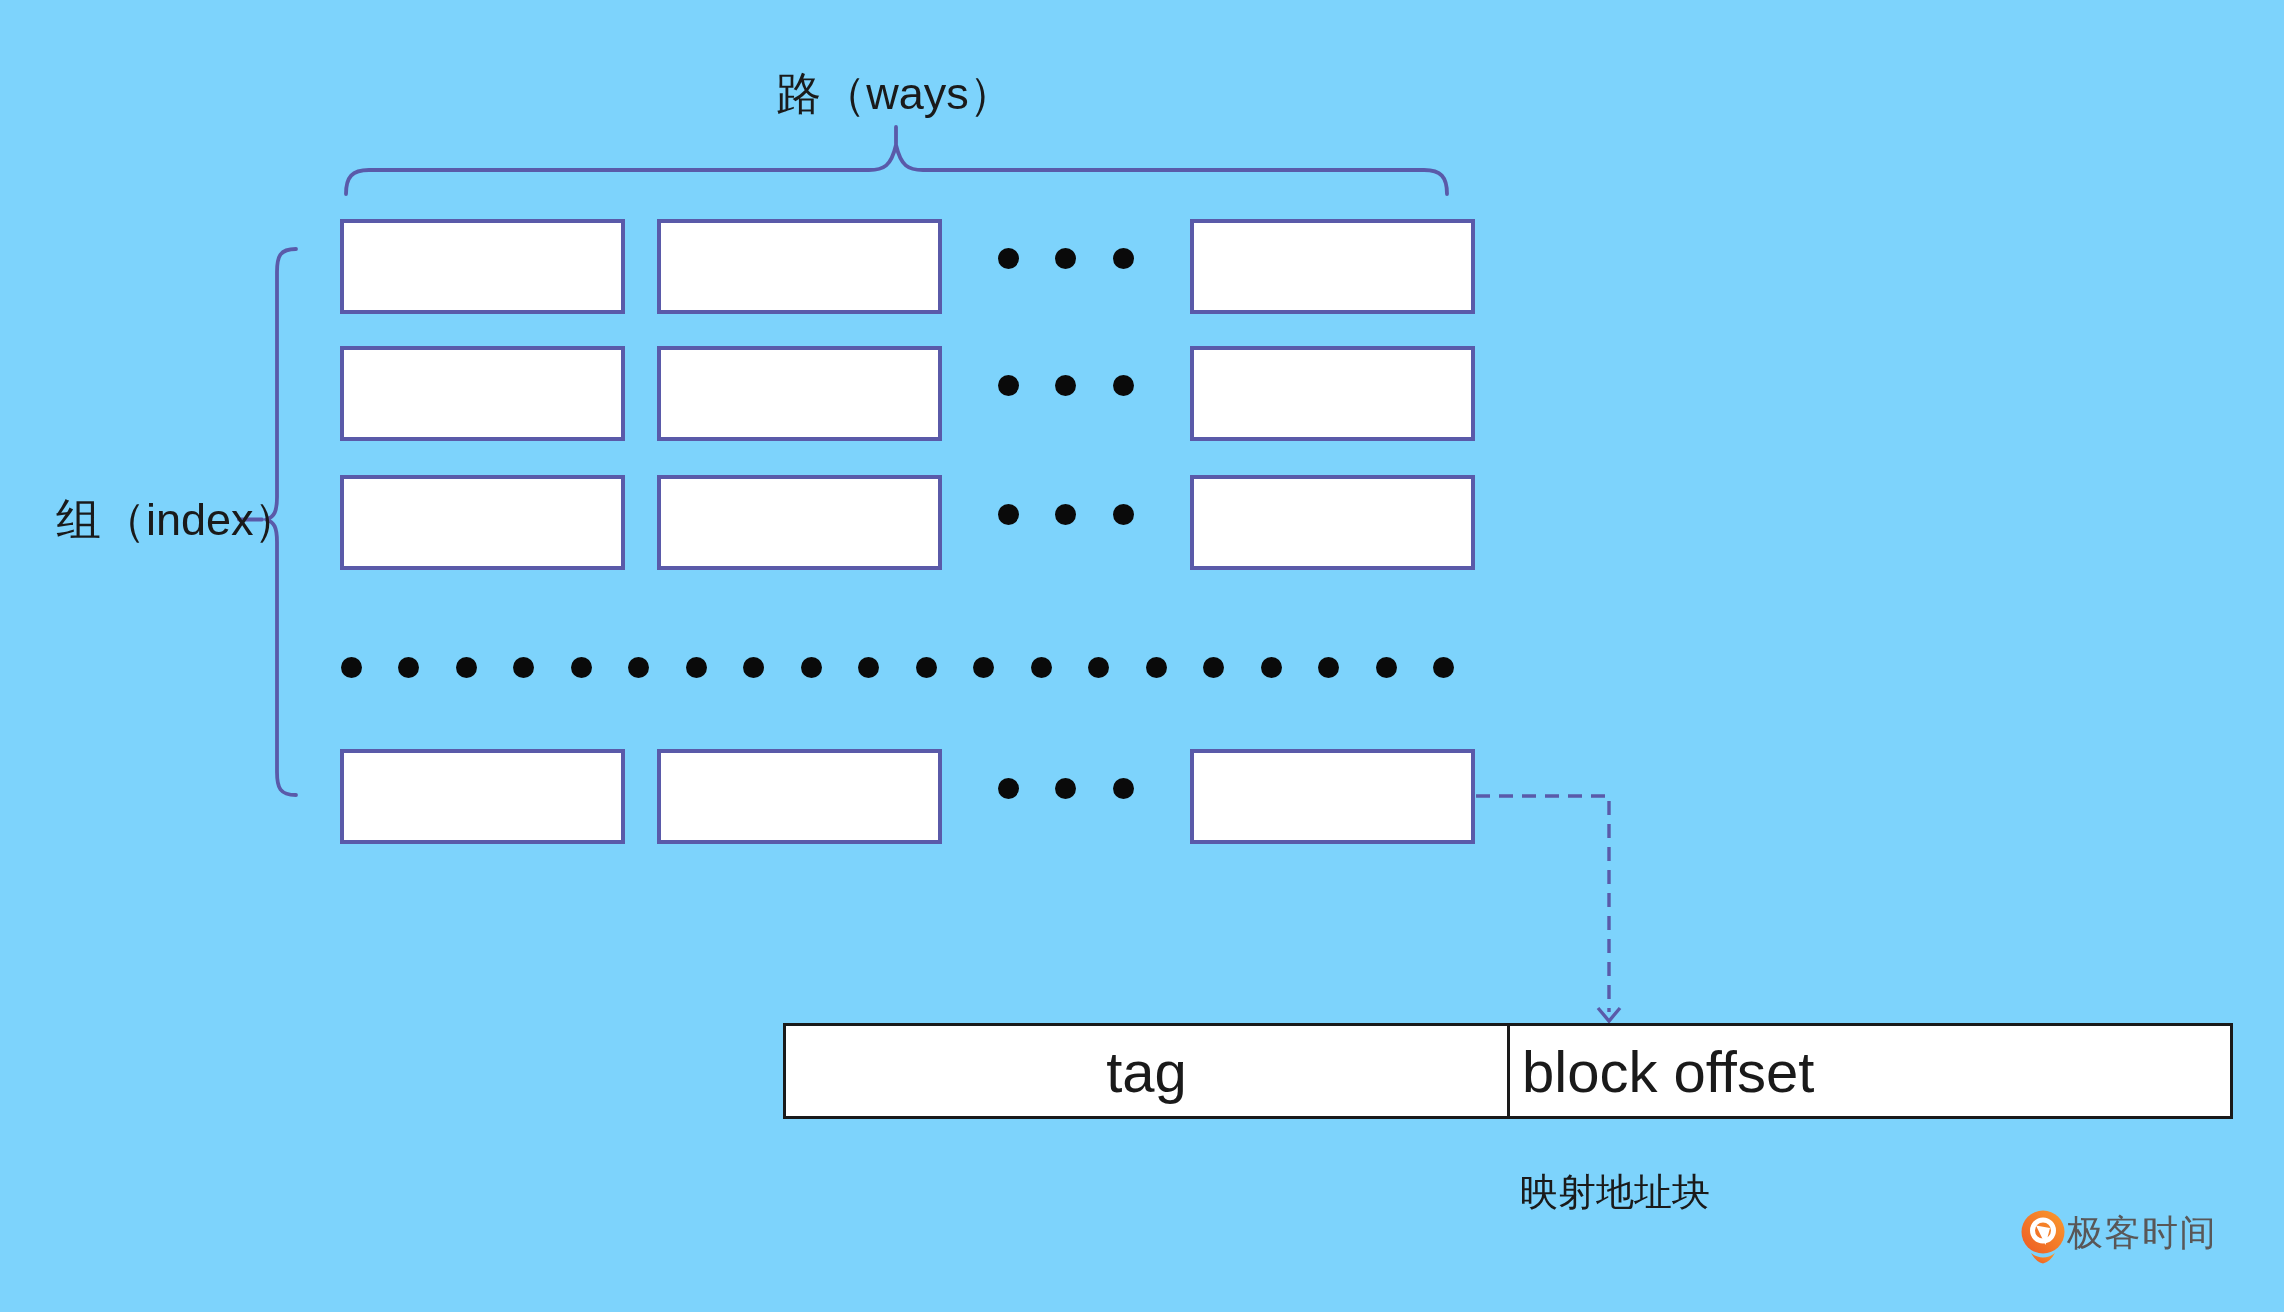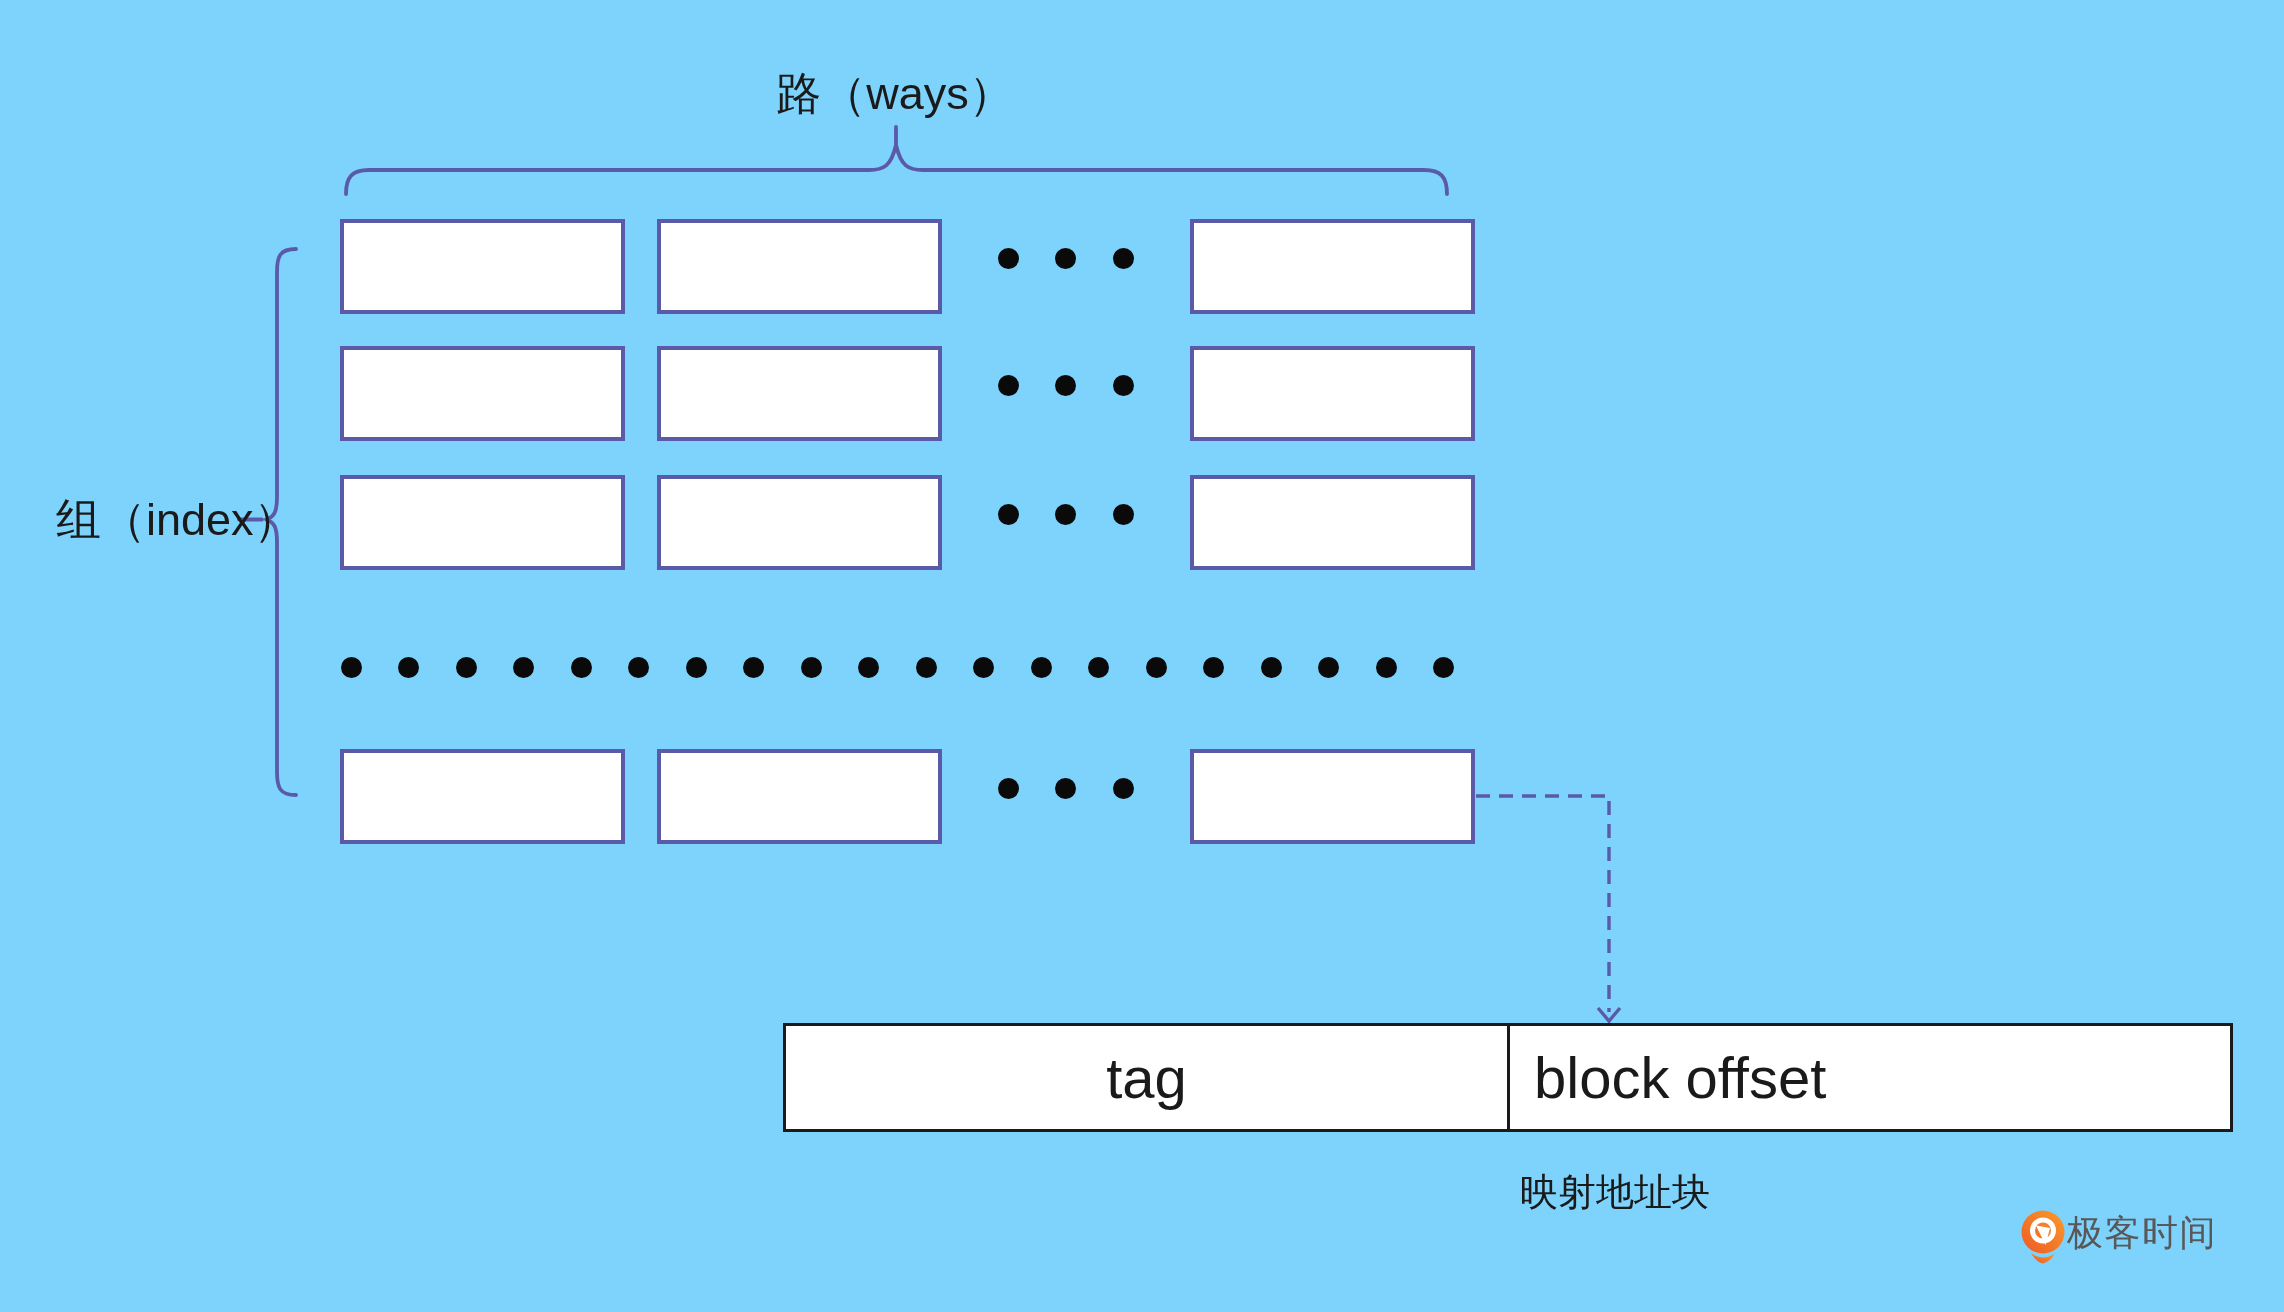--- a/index.html
+++ b/index.html
@@ -20,31 +20,31 @@
   .arrow-head{stroke:var(--purple);stroke-width:3.4;fill:none;stroke-linejoin:miter;}
   .label{position:absolute;color:var(--ink);line-height:1;white-space:nowrap;}
   #ways-label{left:695px;top:71px;width:400px;text-align:center;font-size:45px;}
   #sets-label{left:56px;top:497px;font-size:45px;}
   .box{
     position:absolute;width:285px;height:95px;box-sizing:border-box;
     border:4px solid var(--purple);background:#fff;
   }
   .dot{position:absolute;border-radius:50%;background:var(--dot);}
   #addr-table{
-    position:absolute;left:783px;top:1023px;width:1450px;height:109px;
+    position:absolute;left:783px;top:1023px;width:1450px;height:96px;
     box-sizing:border-box;border:3px solid var(--table-border);
     display:flex;background:#fff;text-align:center;
   }
   .addr-cell{
     display:flex;align-items:center;box-sizing:border-box;
     font-size:58px;color:var(--ink);height:100%;
   }
   .addr-cell.c0{width:721px;justify-content:center;}
   .addr-cell.c1{width:315px;border-left:3px solid var(--table-border);padding-left:8px;}
-  .addr-cell.c2{flex:1;border-left:3px solid var(--table-border);padding-left:24px;}
+  .addr-cell.c2{flex:1;border-left:3px solid var(--table-border);padding-left:12px;}
   #addr-caption{left:1465px;top:1173px;width:300px;text-align:center;font-size:38px;}
   #brand-logo{
     position:absolute;left:2020px;top:1209px;display:flex;align-items:center;gap:1px;
   }
   #brand-logo .brand-text{
     font-size:36px;color:var(--logo-text);letter-spacing:1.5px;line-height:1;
     font-weight:500;white-space:nowrap;padding-bottom:10px;
   }
 </style>
 </head>

